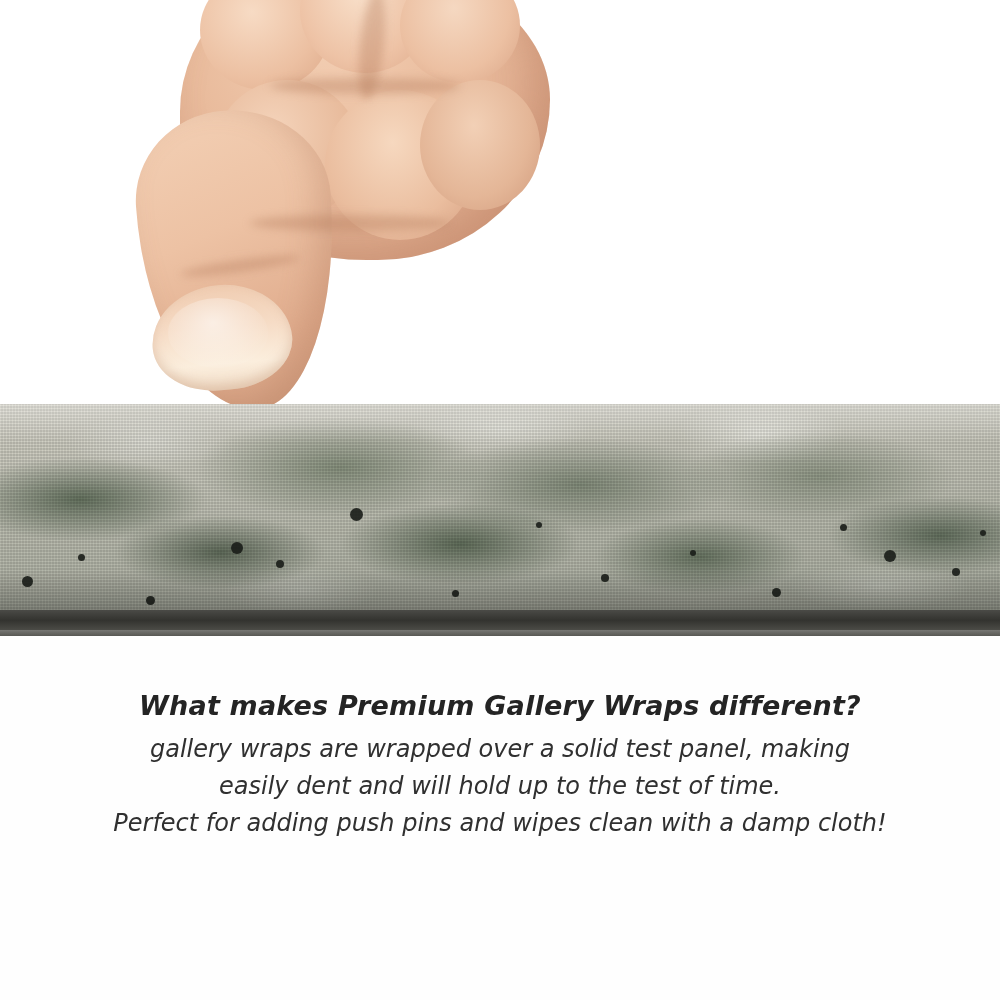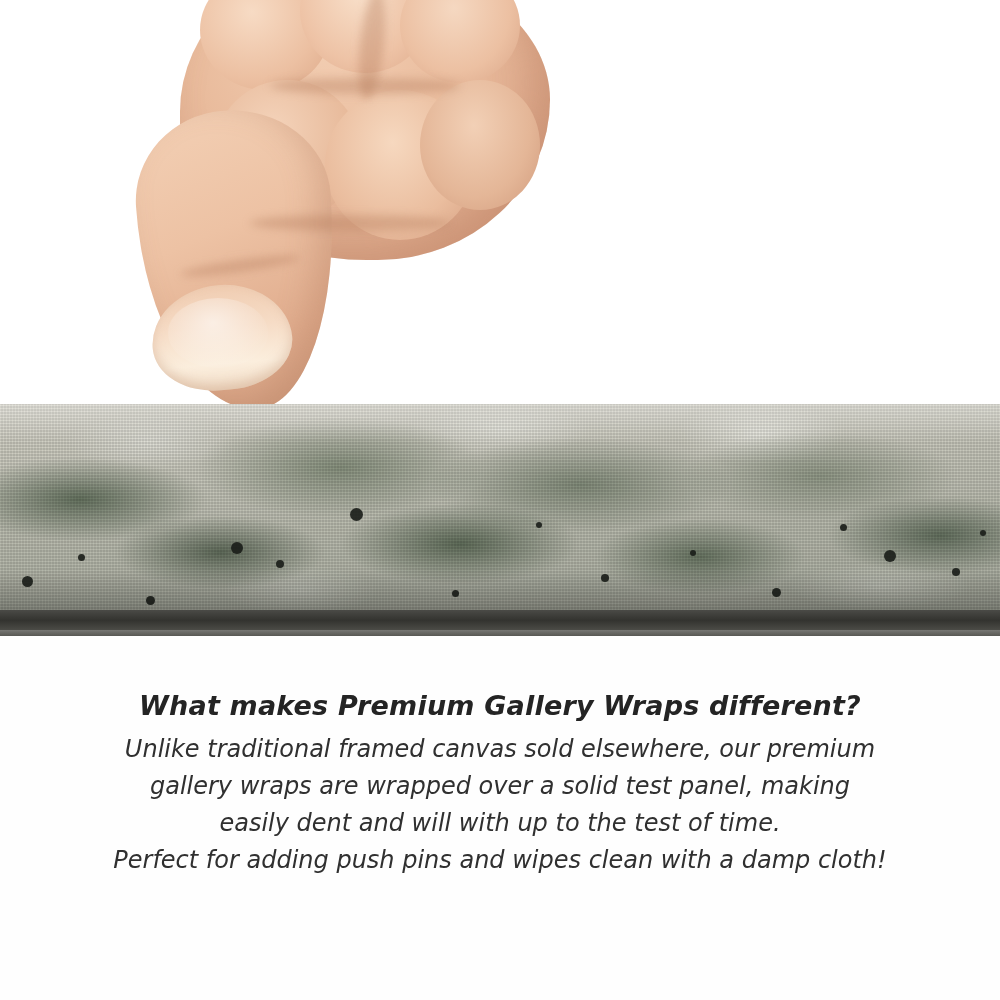--- a/index.html
+++ b/index.html
@@ -266,20 +266,19 @@
 
     <div class="panel-edge">
       <div class="bevel"></div>
     </div>
 
   </div>
 
   <div class="caption">
     <div class="headline">What makes Premium Gallery Wraps different?</div>
     <p>
-      <span class="line">Unlike traditional framed canvas sold elsewhere, our premium</span>
       <span class="line">gallery wraps are wrapped over a solid test panel, making</span>
-      <span class="line">easily dent and will with up to the test of time.</span>
+      <span class="line">easily dent and will hold up to the test of time.</span>
       <span class="line last">Perfect for adding push pins and wipes clean with a damp cloth!</span>
     </p>
   </div>
 
 </div>
 
 </body></html>

